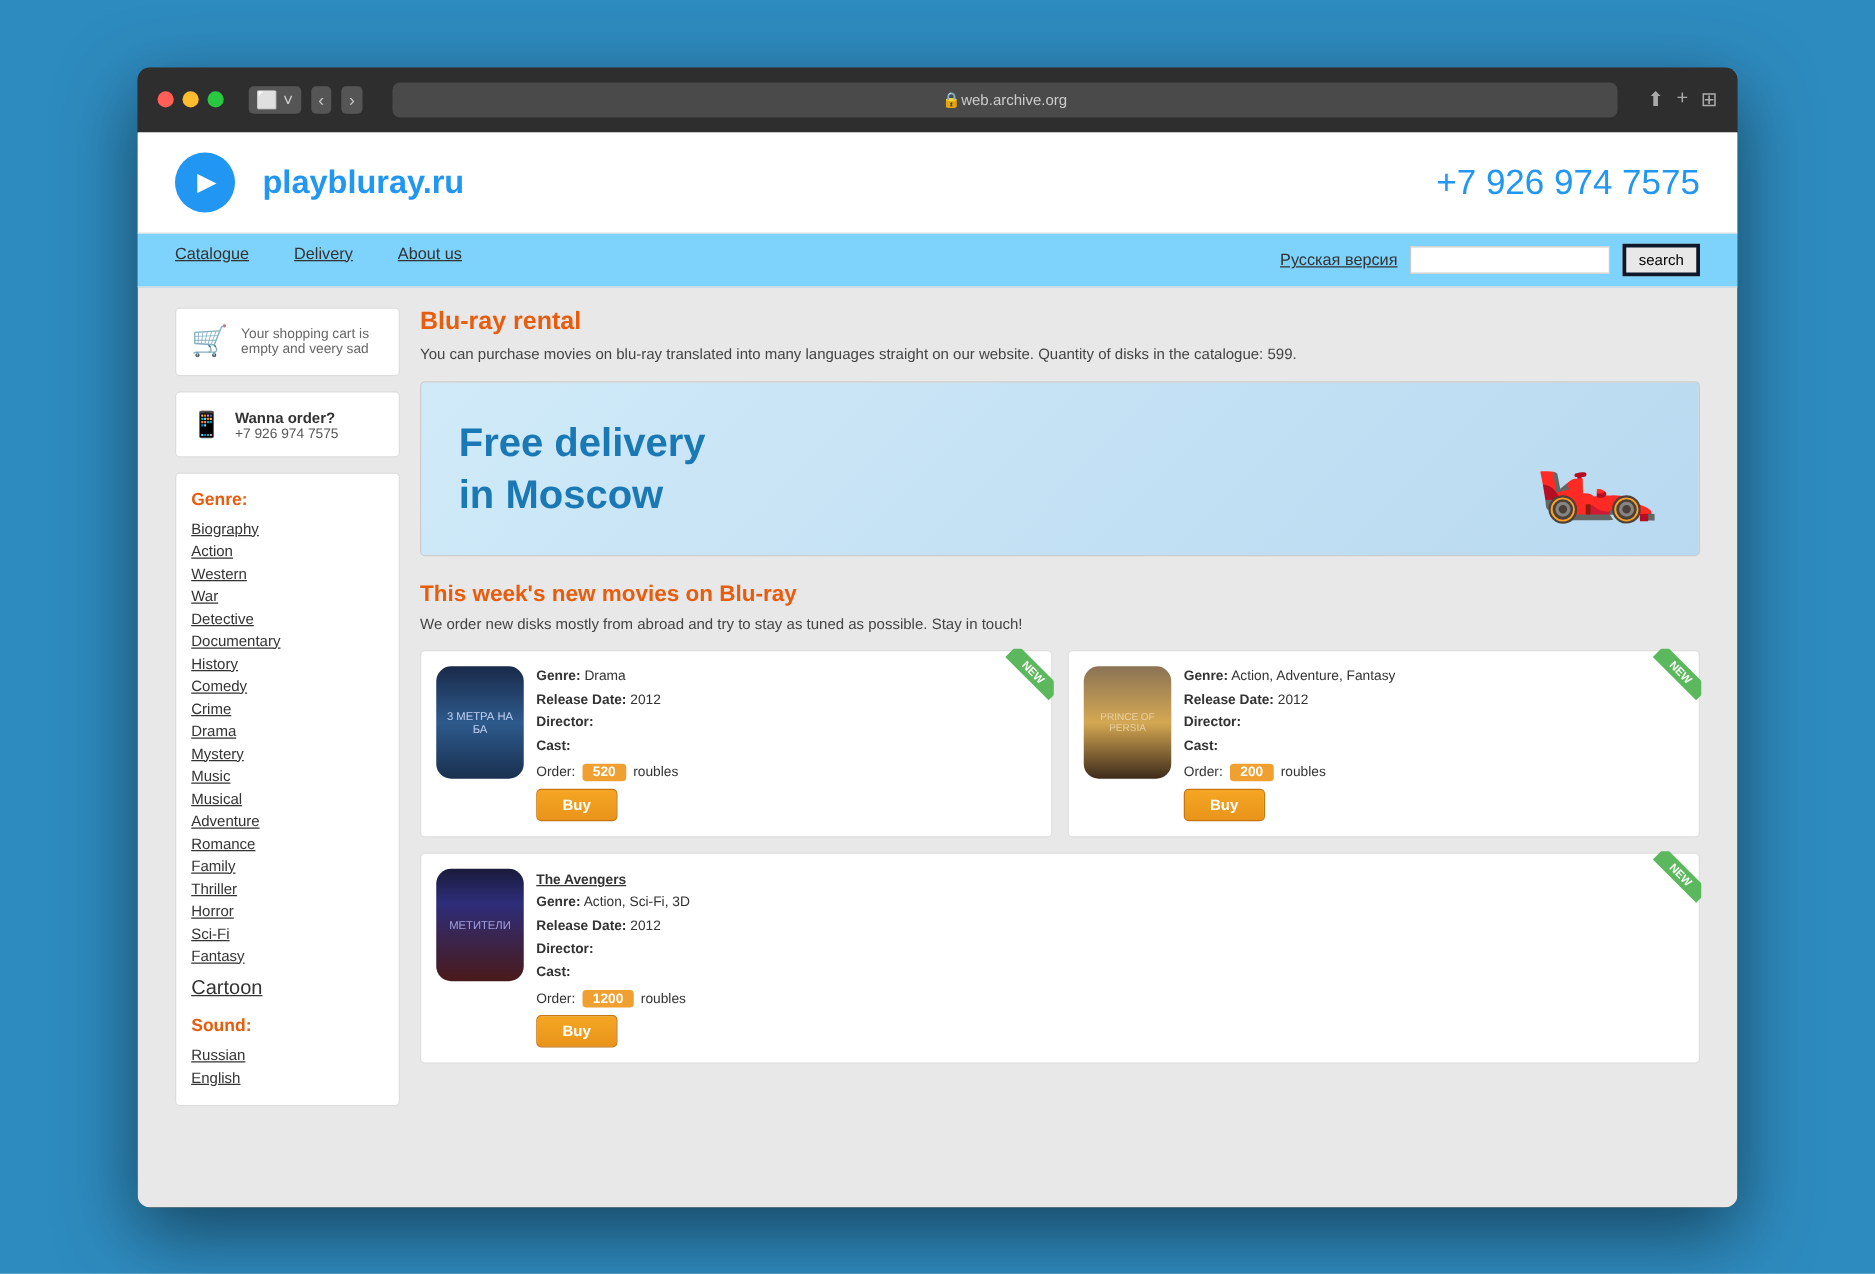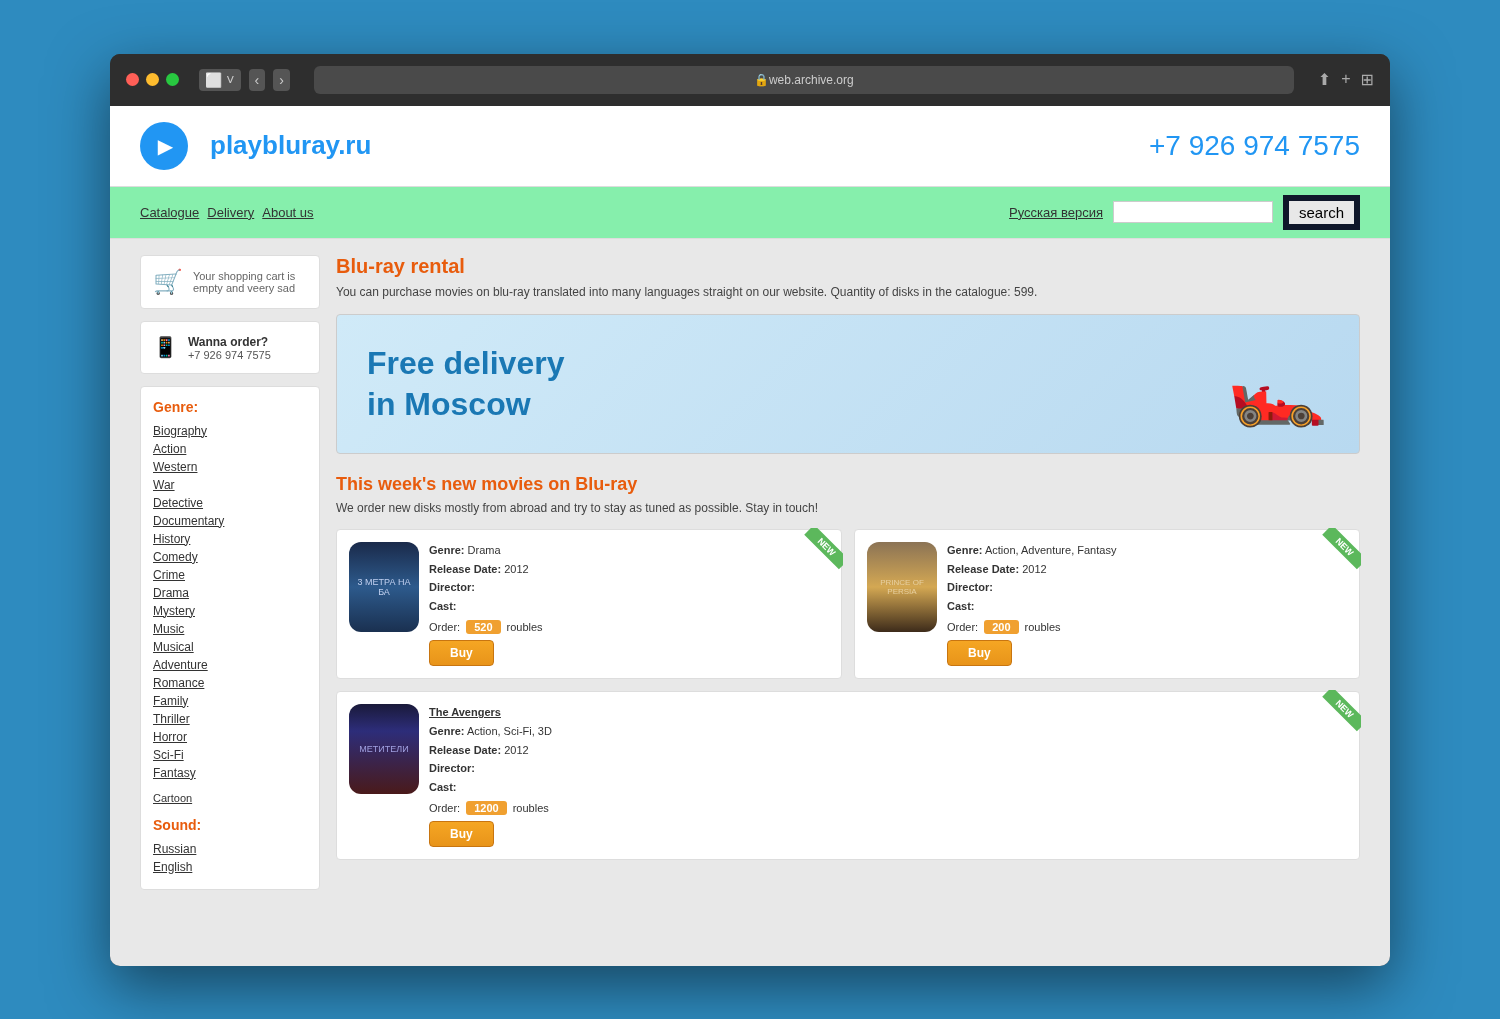--- a/index.html
+++ b/index.html
@@ -121,25 +121,24 @@
       color: #555;
       font-weight: 300;
     }
     .phone-number span {
       color: #2196F3;
       font-weight: 400;
     }
 
     
     .site-nav {
-      background: #86efac;
+      background: #7dd3fc;
       padding: 8px 30px;
       display: flex;
-      align-items: center;
-      gap: 8px;
+      gap: 36px;
       border-bottom: 1px solid #ddd;
     }
     .site-nav a {
       color: #333;
       text-decoration: underline;
       font-size: 13px;
     }
     .nav-right {
       margin-left: auto;
       display: flex;
@@ -153,23 +152,23 @@
     }
     .search-input {
       border: 1px solid #ccc;
       padding: 3px 8px;
       font-size: 12px;
       width: 160px;
       outline: none;
     }
     .search-btn {
       background: #e8e8e8;
-      border: 6px solid #0f172a;
+      border: 3px solid #0f172a;
       padding: 3px 10px;
-      font-size: 15px;
+      font-size: 12px;
       cursor: pointer;
     }
 
     
     .main-content {
       display: flex;
       gap: 16px;
       padding: 16px 30px;
     }
 
@@ -514,21 +513,21 @@
             <li><a>Musical</a></li>
             <li><a>Adventure</a></li>
             <li><a>Romance</a></li>
             <li><a>Family</a></li>
             <li><a>Thriller</a></li>
             <li><a>Horror</a></li>
             <li><a>Sci-Fi</a></li>
             <li><a>Fantasy</a></li>
           </ul>
           <div style="margin-top:10px;">
-            <a style="color:#333;text-decoration:underline;font-size:11px;text-align:right;">Cartoon</a>
+            <a style="color:#333;text-decoration:underline;font-size:16px;text-align:right;">Cartoon</a>
           </div>
           <div class="sound-title">Sound:</div>
           <ul class="genre-list">
             <li><a>Russian</a></li>
             <li><a>English</a></li>
           </ul>
         </div>
       </div>
 
       <div class="content-area">

